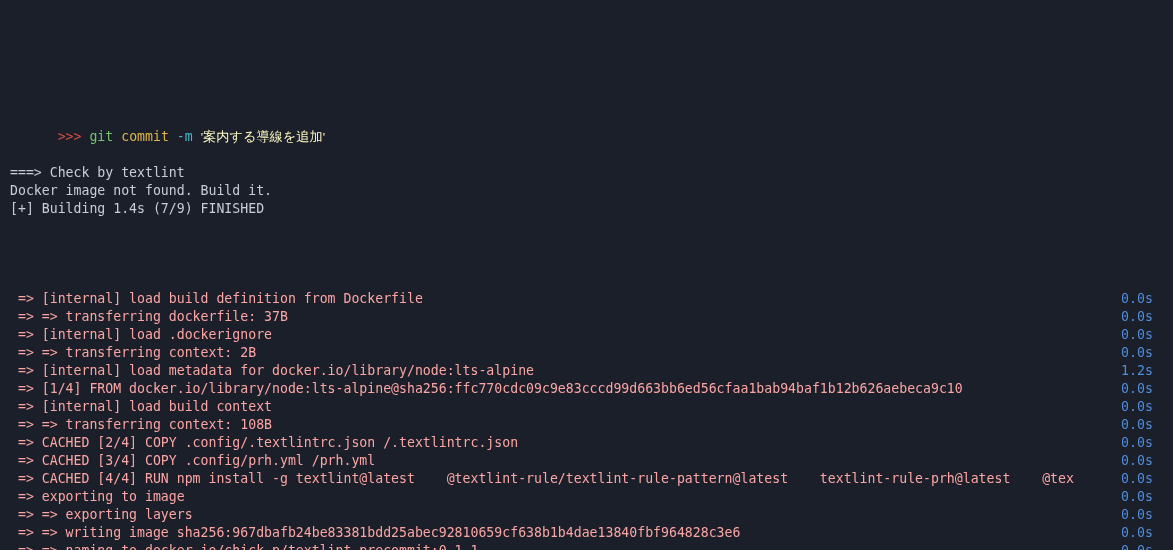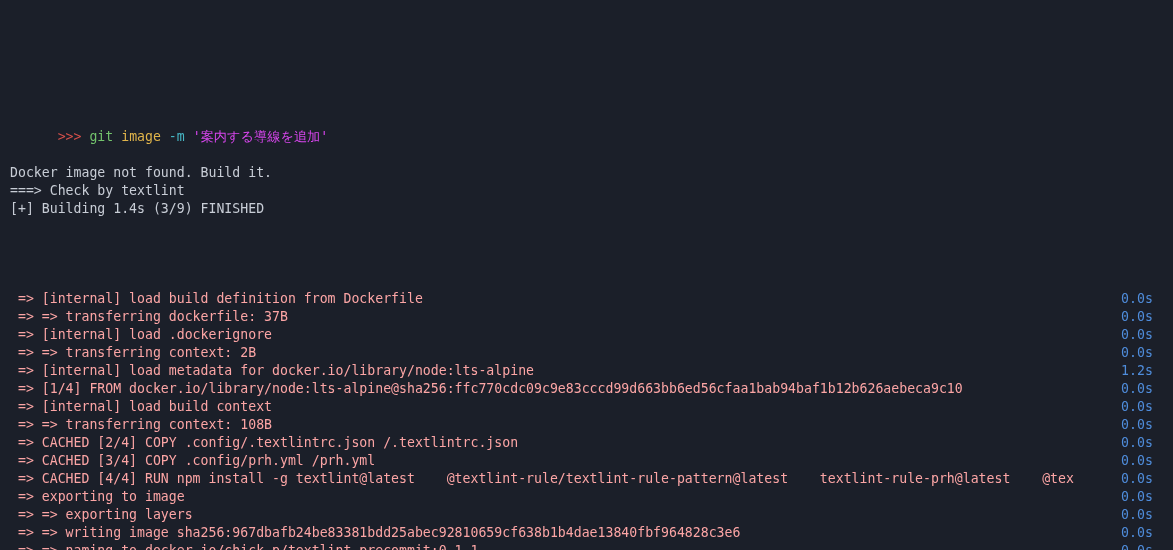--- a/index.html
+++ b/index.html
@@ -44,37 +44,37 @@
     width: 72px;
     text-align: center;
     color: #4f8ddc;
     white-space: pre;
   }
   .c-default { color: #c8cdd6; }
   .c-prompt  { color: #d8504a; }
   .c-green   { color: #73c36c; margin-top: 34px; }
   .c-yellow  { color: #e0b44a; }
   .c-cyan    { color: #46b6c4; }
-  .c-string  { color: #d946ef; }
+  .c-string  { color: #fef9c3; font-family: Liberation Serif, serif; }
   .c-blue    { color: #fca5a5; }
 </style>
 </head>
 <body>
 
 <div id="terminal">
 
   
   <div class="line">
     <span class="line-inner">
-      <span class="c-prompt">&gt;&gt;&gt;</span><span class="c-default"> </span><span class="c-green">git</span><span class="c-default"> </span><span class="c-yellow">image</span><span class="c-default"> </span><span class="c-cyan">-m</span><span class="c-default"> </span><span class="c-string">'案内する導線を追加'</span>
+      <span class="c-prompt">&gt;&gt;&gt;</span><span class="c-default"> </span><span class="c-green">git</span><span class="c-default"> </span><span class="c-yellow">commit</span><span class="c-default"> </span><span class="c-cyan">-m</span><span class="c-default"> </span><span class="c-string">'案内する導線を追加'</span>
     </span>
   </div>
 
   
-  <div id="pre-build-lines"><div class="line"><span class="line-inner c-default">Docker image not found. Build it.</span></div><div class="line"><span class="line-inner c-default">===&gt; Check by textlint</span></div><div class="line"><span class="line-inner c-default">[+] Building 1.4s (3/9) FINISHED</span></div></div>
+  <div id="pre-build-lines"><div class="line"><span class="line-inner c-default">===&gt; Check by textlint</span></div><div class="line"><span class="line-inner c-default">Docker image not found. Build it.</span></div><div class="line"><span class="line-inner c-default">[+] Building 1.4s (7/9) FINISHED</span></div></div>
 
   
   <div id="build-steps"><div class="line"><span class="line-inner c-blue"> =&gt; [internal] load build definition from Dockerfile</span><span class="timing">0.0s</span></div><div class="line"><span class="line-inner c-blue"> =&gt; =&gt; transferring dockerfile: 37B</span><span class="timing">0.0s</span></div><div class="line"><span class="line-inner c-blue"> =&gt; [internal] load .dockerignore</span><span class="timing">0.0s</span></div><div class="line"><span class="line-inner c-blue"> =&gt; =&gt; transferring context: 2B</span><span class="timing">0.0s</span></div><div class="line"><span class="line-inner c-blue"> =&gt; [internal] load metadata for docker.io/library/node:lts-alpine</span><span class="timing">1.2s</span></div><div class="line"><span class="line-inner c-blue"> =&gt; [1/4] FROM docker.io/library/node:lts-alpine@sha256:ffc770cdc09c9e83cccd99d663bb6ed56cfaa1bab94baf1b12b626aebeca9c10</span><span class="timing">0.0s</span></div><div class="line"><span class="line-inner c-blue"> =&gt; [internal] load build context</span><span class="timing">0.0s</span></div><div class="line"><span class="line-inner c-blue"> =&gt; =&gt; transferring context: 108B</span><span class="timing">0.0s</span></div><div class="line"><span class="line-inner c-blue"> =&gt; CACHED [2/4] COPY .config/.textlintrc.json /.textlintrc.json</span><span class="timing">0.0s</span></div><div class="line"><span class="line-inner c-blue"> =&gt; CACHED [3/4] COPY .config/prh.yml /prh.yml</span><span class="timing">0.0s</span></div><div class="line"><span class="line-inner c-blue"> =&gt; CACHED [4/4] RUN npm install -g textlint@latest    @textlint-rule/textlint-rule-pattern@latest    textlint-rule-prh@latest    @tex</span><span class="timing">0.0s</span></div><div class="line"><span class="line-inner c-blue"> =&gt; exporting to image</span><span class="timing">0.0s</span></div><div class="line"><span class="line-inner c-blue"> =&gt; =&gt; exporting layers</span><span class="timing">0.0s</span></div><div class="line"><span class="line-inner c-blue"> =&gt; =&gt; writing image sha256:967dbafb24be83381bdd25abec92810659cf638b1b4dae13840fbf964828c3e6</span><span class="timing">0.0s</span></div><div class="line"><span class="line-inner c-blue"> =&gt; =&gt; naming to docker.io/chick-p/textlint-precommit:0.1.1</span><span class="timing">0.0s</span></div></div>
 
   
 
   
   
 
   

